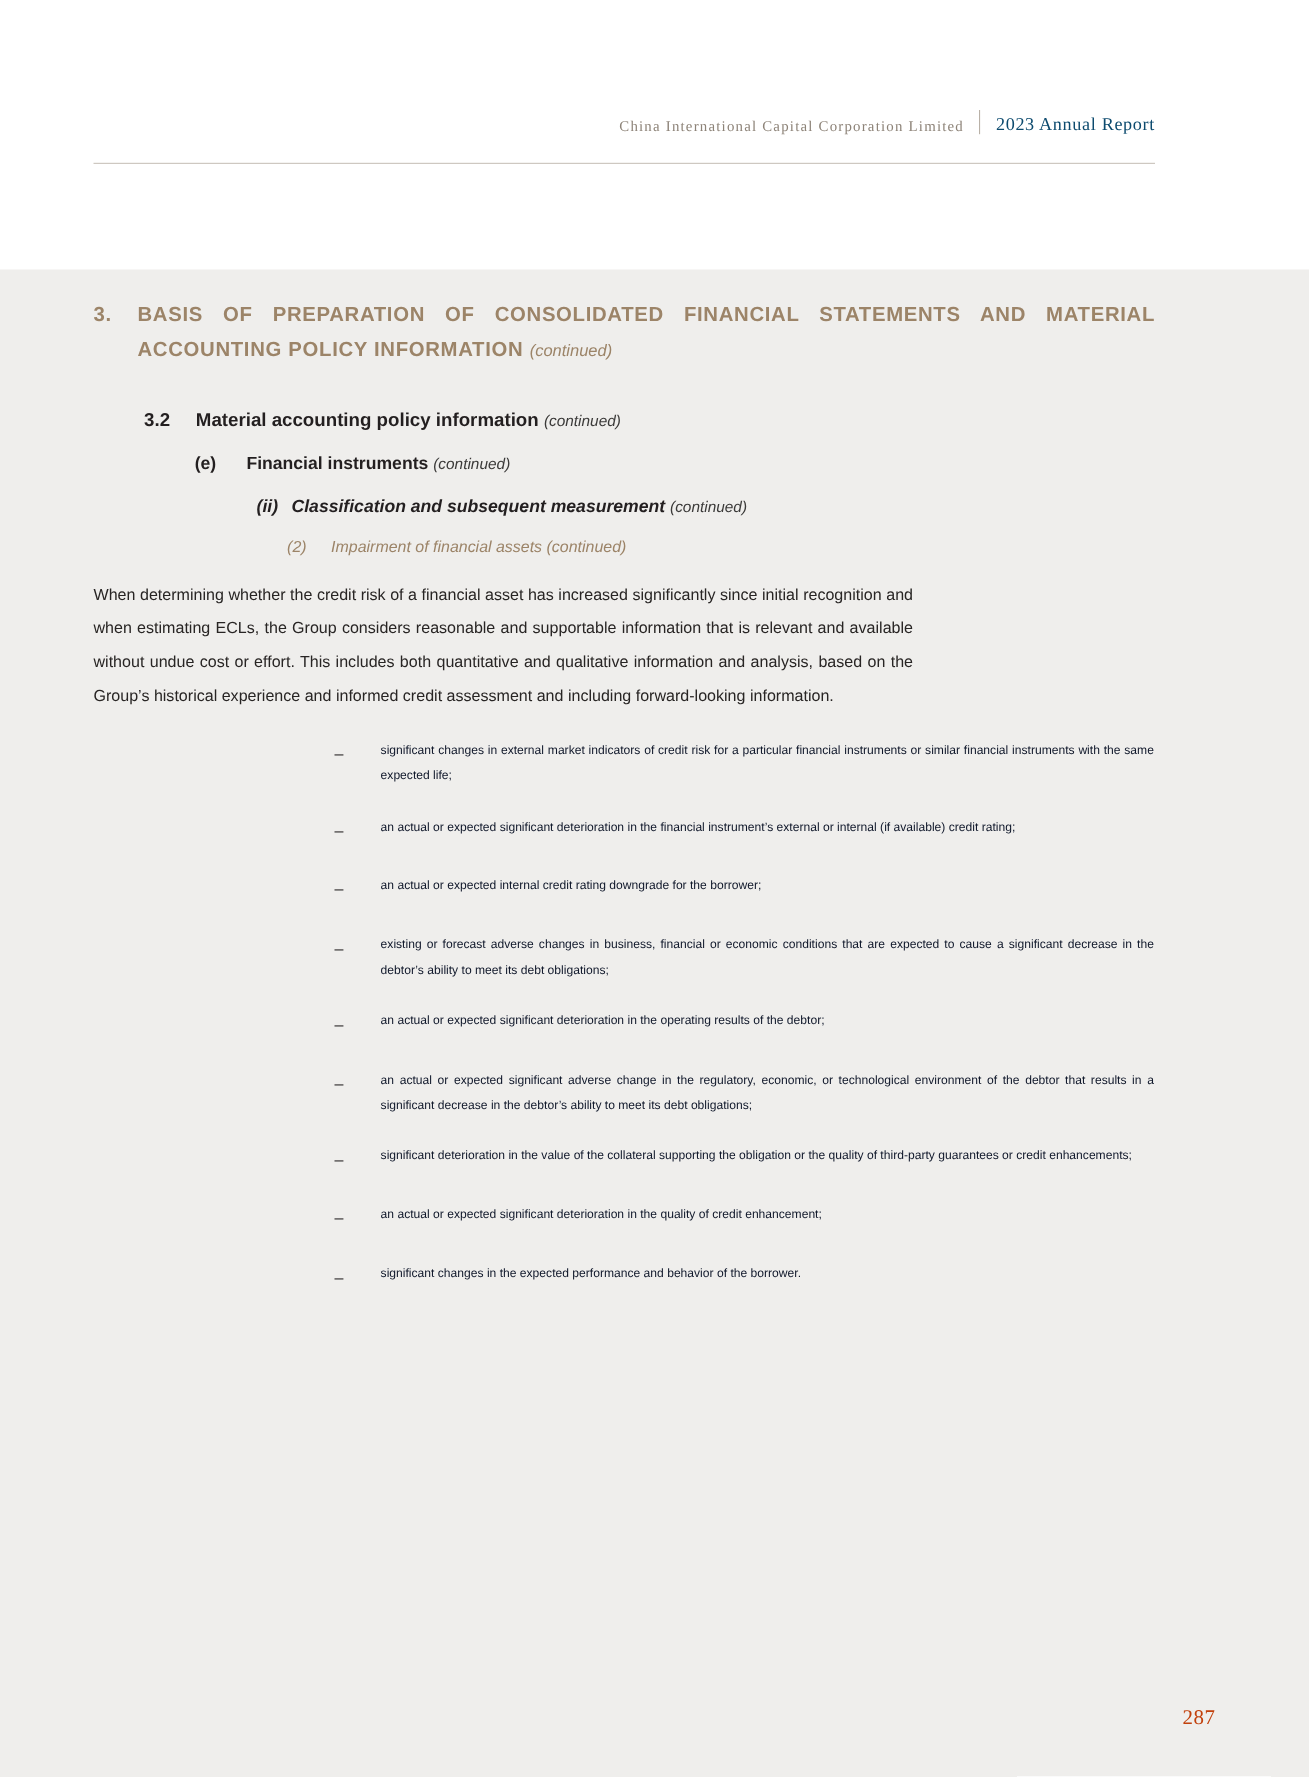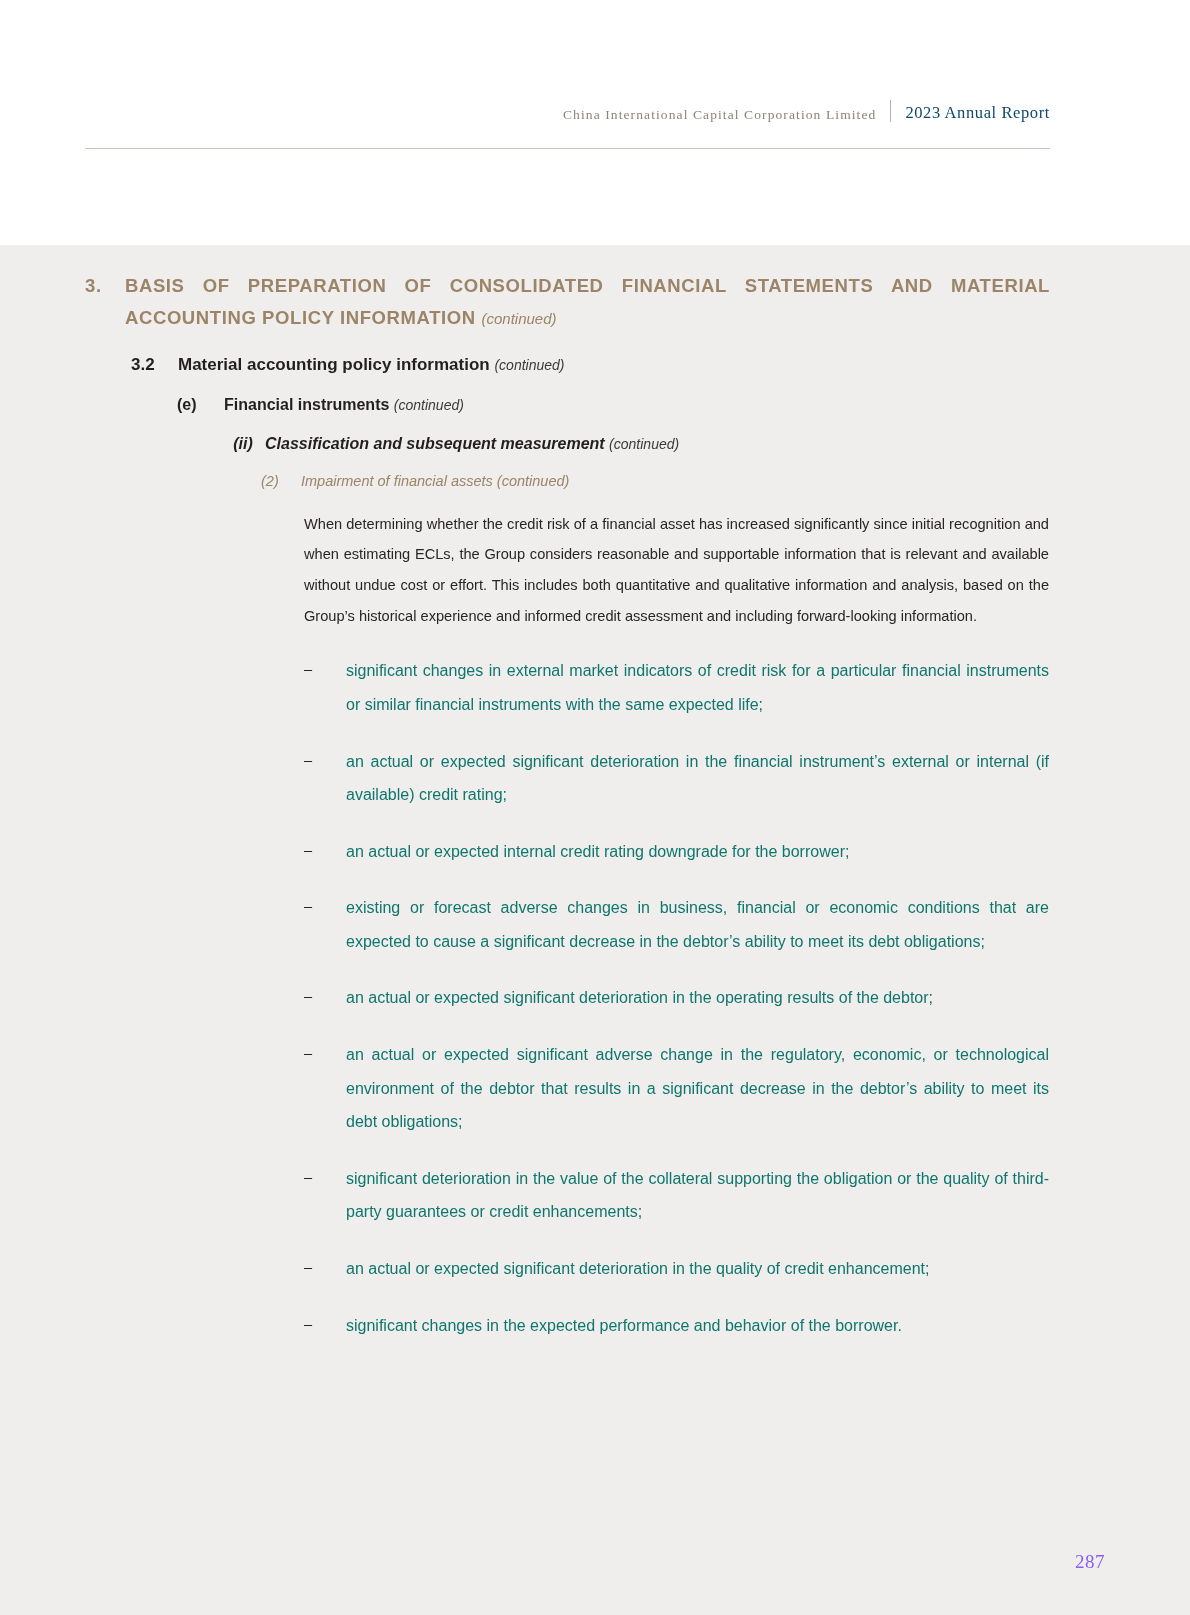--- a/index.html
+++ b/index.html
@@ -105,21 +105,21 @@
   }
   .h-main .txt .cont {
     font-size: 15px;
     font-weight: normal;
     font-style: italic;
     letter-spacing: 0;
   }
 
   .h-2 {
     display: flex;
-    margin-top: 20px;
+    margin-top: 37px;
     margin-left: 46px;
     color: #231f20;
     font-size: 17px;
     font-weight: bold;
   }
   .h-2 .num { flex: 0 0 47px; }
   .h-2 .cont {
     font-size: 14px;
     font-weight: normal;
     font-style: italic;
@@ -164,21 +164,20 @@
     margin-top: 20px;
     margin-left: 176px;
     color: #9c8468;
     font-size: 14.5px;
     font-style: italic;
   }
   .h-5 .num { flex: 0 0 40px; }
 
   
   .para {
-    margin-left: 219px;
     margin-top: 20px;
     width: 745px;
     font-size: 14.6px;
     line-height: 2.1;
     color: #282524;
     text-align: justify;
     text-align-last: left;
   }
 
   
@@ -190,35 +189,35 @@
     width: 745px;
   }
   .bitem .dash {
     flex: 0 0 42px;
     font-size: 14.6px;
     line-height: 2.1;
     color: #282524;
   }
   .bitem .btxt {
     flex: 1;
-    font-size: 16px;
+    font-size: 11px;
     line-height: 2.1;
-    color: #0f766e;
+    color: #0f172a;
     text-align: justify;
     text-align-last: left;
   }
 
   
   .pageno {
     position: absolute;
     right: 85px;
     bottom: 42px;
     font-family: "Liberation Serif", serif;
     font-size: 19px;
-    color: #8b5cf6;
+    color: #c2410c;
     letter-spacing: 0.5px;
   }
 </style>
 </head>
 <body>
 
 <div class="page">
 
   <div class="header">
     <div class="header-inner">

